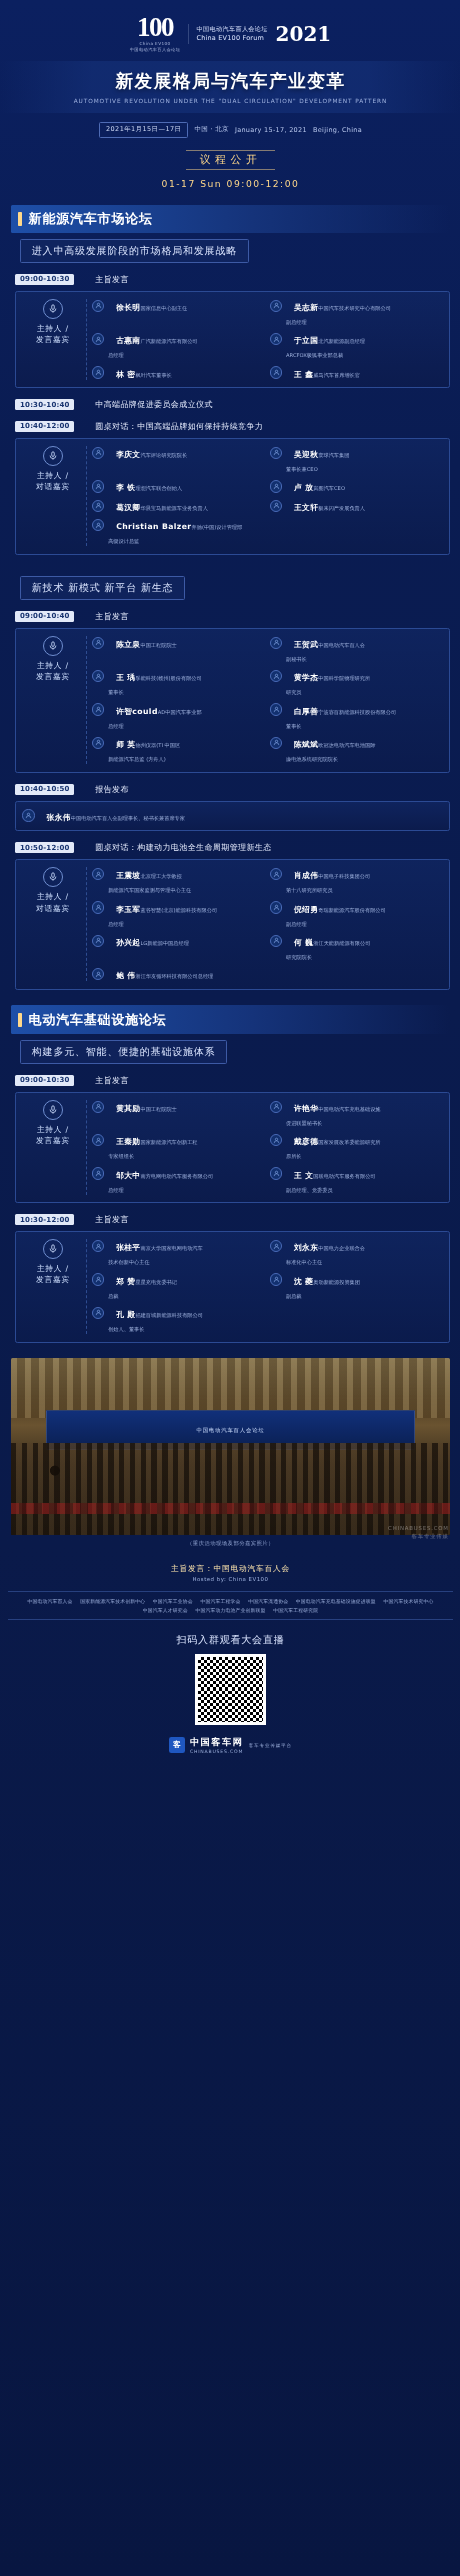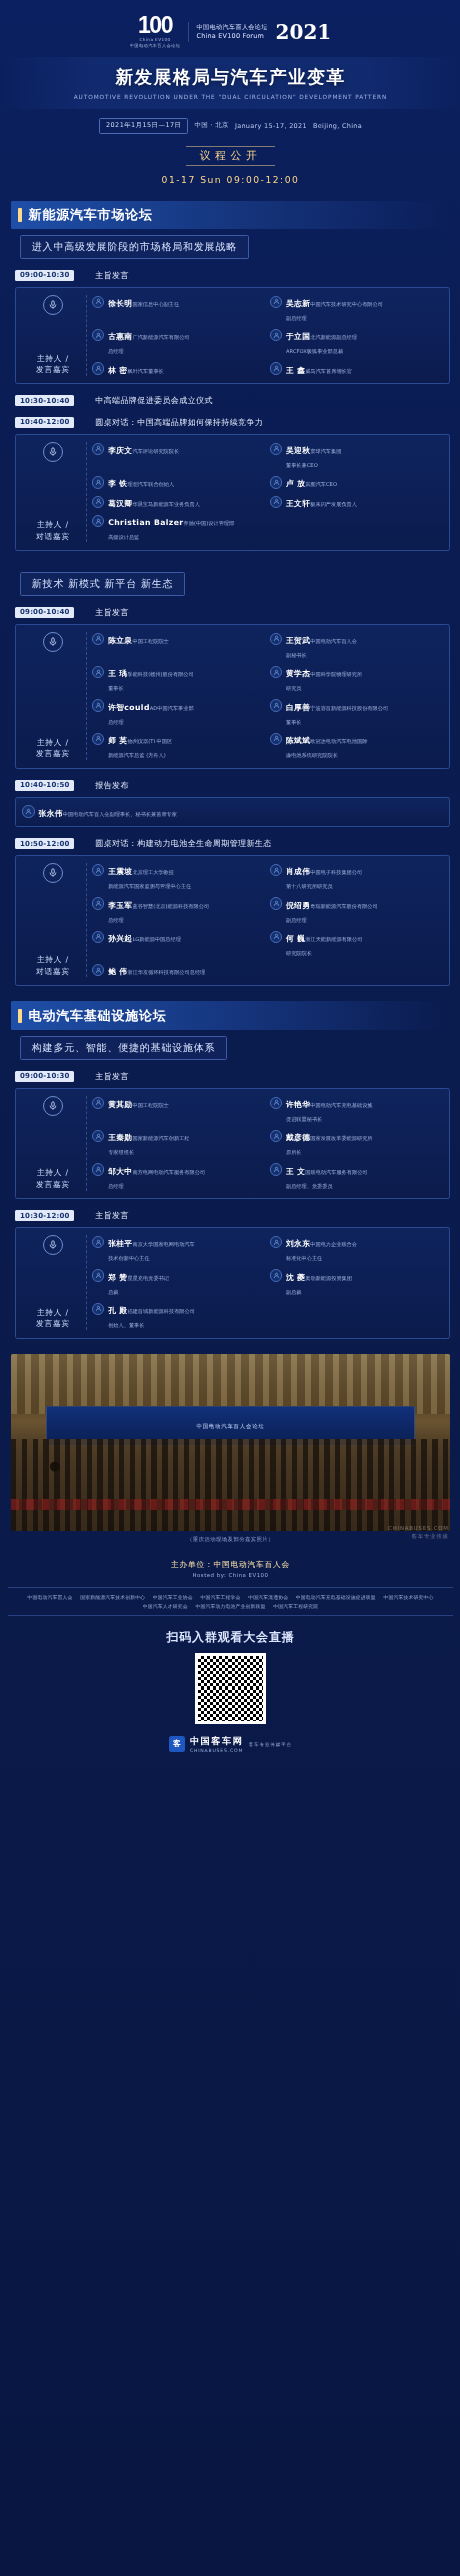--- a/index.html
+++ b/index.html
@@ -23,26 +23,26 @@
     position: relative;
   }
   .hdr-logo-row {
     display: flex;
     align-items: center;
     justify-content: center;
     gap: 7.7px;
     padding-bottom: 7.7px;
   }
   .logo-100 {
-    font-size: 23px;
+    font-size: 27px;
     font-weight: bold;
     letter-spacing: -1.5px;
     color: #fff;
     line-height: 1;
-    font-family: Liberation Sans, sans-serif;
+    font-family: Liberation Serif, serif;
   }
   .logo-sub {
     font-size: 4.2px;
     color: #aab8dd;
     letter-spacing: 0.4px;
     text-align: center;
     line-height: 1.5;
   }
   .hdr-div {
     width: 0.8px; height: 20px; background: #33477f;
@@ -163,21 +163,21 @@
     padding: 7px 6.1px 7.7px 6.1px;
     display: flex;
     gap: 4.6px;
   }
   .role-col {
     width: 65px;
     flex: 0 0 65px;
     display: flex;
     flex-direction: column;
     align-items: center;
-    justify-content: space-between;
+    justify-content: flex-start;
     border-right: 0.8px dashed #2e4c91;
     padding-right: 3.1px;
   }
   .mic {
     width: 20px; height: 20px; border-radius: 50%;
     border: 0.8px solid #6f8ed0;
     display: flex; align-items: center; justify-content: center;
     margin-bottom: 3.8px;
   }
   .mic svg { width: 10px; height: 10px; }
@@ -192,21 +192,21 @@
   .dot {
     width: 12.3px; height: 12.3px; flex: 0 0 12.3px;
     border-radius: 50%;
     background: #12306f;
     border: 0.8px solid #4a6bb8;
     display: flex; align-items: center; justify-content: center;
     margin-top: 0.8px;
   }
   .dot svg { width: 7px; height: 7px; }
   .pinfo { min-width: 0; }
-  .pname { font-size: 7.7px; color: #ffffff; font-weight: bold; letter-spacing: 0.4px; line-height: 1.3; }
+  .pname { font-size: 7.7px; color: #ffffff; font-weight: bold; letter-spacing: 0.4px; line-height: 1.3; margin-left: 8px; }
   .ptitle { font-size: 5.2px; color: #9fb2de; line-height: 1.45; margin-top: 0.8px; }
 
   
   .photo-wrap { margin: 15.4px 10.8px 0; }
   .photo {
     width: 100%;
     height: 177px;
     border-radius: 1.5px;
     position: relative;
     overflow: hidden;
@@ -256,21 +256,21 @@
     border-top: 0.8px solid #27407f;
     border-bottom: 0.8px solid #27407f;
     padding: 6.1px 0;
     display: flex;
     flex-wrap: wrap;
     justify-content: center;
     gap: 3.1px 7.7px;
   }
   .org { font-size: 4.8px; color: #9fb2de; letter-spacing: 0.2px; }
   .qr-sec { margin-top: 12.3px; text-align: center; }
-  .qr-label { font-size: 12px; color: #dbe5ff; letter-spacing: 0.8px; font-weight: bold; }
+  .qr-label { font-size: 10px; color: #dbe5ff; letter-spacing: 0.8px; }
   .qr {
     margin: 7.7px auto 0;
     width: 71px; height: 71px;
     background:
       repeating-linear-gradient(90deg,#000 0 3.1px,#fff 3.1px 6.1px),
       repeating-linear-gradient(180deg,#000 0 3.1px,#fff 3.1px 6.1px);
     background-blend-mode: difference;
     background-color: #fff;
     border: 3.8px solid #fff;
   }
@@ -836,21 +836,21 @@
       <div class="stage">
         <div class="stage-text">中国电动汽车百人会论坛</div>
       </div>
       <div class="crowd"></div>
       <div class="redrow"></div>
     </div>
     <div class="photo-cap">（重庆活动现场及部分嘉宾照片）</div>
   </div>
 
   <div class="footer">
-    <div class="host-line">主办单位：中国电动汽车百人会</div>
+    <div class="host-line">主旨发言：中国电动汽车百人会</div>
     <div class="host-en">Hosted by:  China EV100</div>
 
     <div class="orgs" id="orgs-root">
         <span class="org">中国电动汽车百人会</span>
         <span class="org">国家新能源汽车技术创新中心</span>
         <span class="org">中国汽车工业协会</span>
         <span class="org">中国汽车工程学会</span>
         <span class="org">中国汽车流通协会</span>
         <span class="org">中国电动汽车充电基础设施促进联盟</span>
         <span class="org">中国汽车技术研究中心</span>

